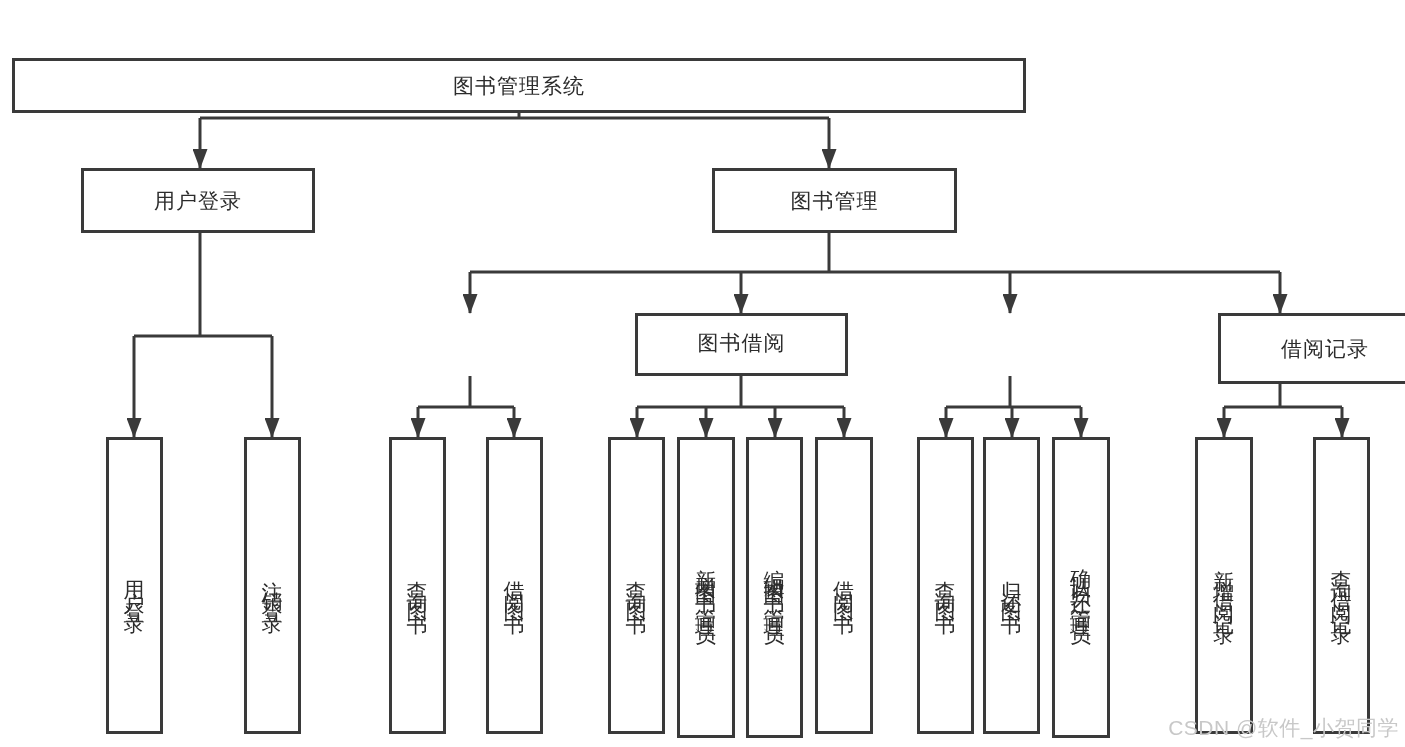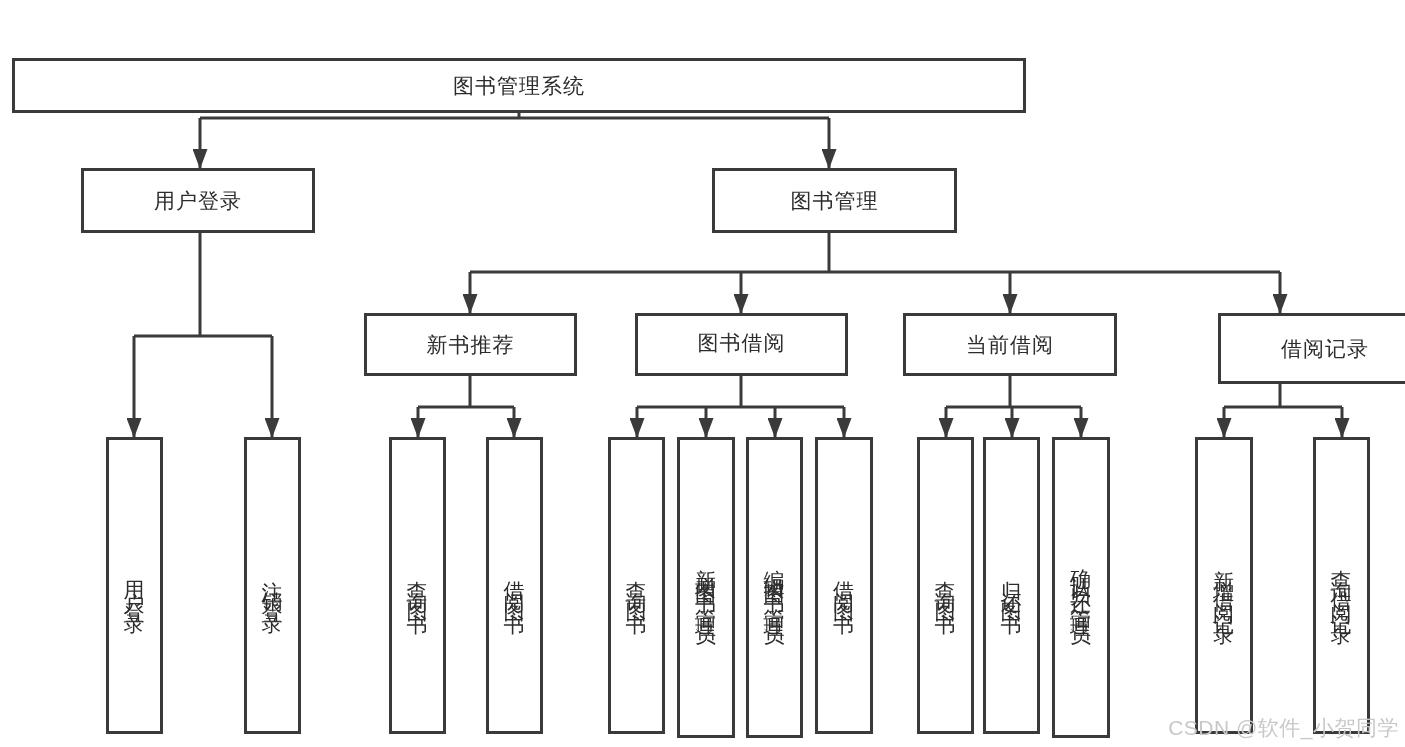--- a/index.html
+++ b/index.html
@@ -111,23 +111,21 @@
       <path d="M1224 407 V437" marker-end="url(#ah)"></path>
       <path d="M1342 407 V437" marker-end="url(#ah)"></path>
     </g>
   </svg>
 
   <div class="box" style="left:12px;top:14px;width:1014px;height:55px;margin-top:44px;">图书管理系统</div>
 
   <div class="box" style="left:81px;top:168px;width:234px;height:65px;">用户登录</div>
   <div class="box" style="left:712px;top:168px;width:245px;height:65px;">图书管理</div>
 
-  <div class="box" style="left:364px;top:313px;width:213px;height:63px;">新书推荐</div>
   <div class="box" style="left:635px;top:313px;width:213px;height:63px;font-family:Liberation Mono, monospace;">图书借阅</div>
-  <div class="box" style="left:903px;top:313px;width:214px;height:63px;">当前借阅</div>
   <div class="box" style="left:1218px;top:313px;width:214px;height:71px;">借阅记录</div>
 
   <div class="box v" style="left:106px;top:437px;width:57px;height:297px;">用户登录</div>
   <div class="box v" style="left:244px;top:437px;width:57px;height:297px;">注销登录</div>
 
   <div class="box v" style="left:389px;top:437px;width:57px;height:297px;">查询图书</div>
   <div class="box v" style="left:486px;top:437px;width:57px;height:297px;">借阅图书</div>
 
   <div class="box v" style="left:608px;top:437px;width:57px;height:297px;">查询图书</div>
   <div class="box v long" style="left:677px;top:437px;width:58px;height:301px;">新增图书（管理员）</div>

